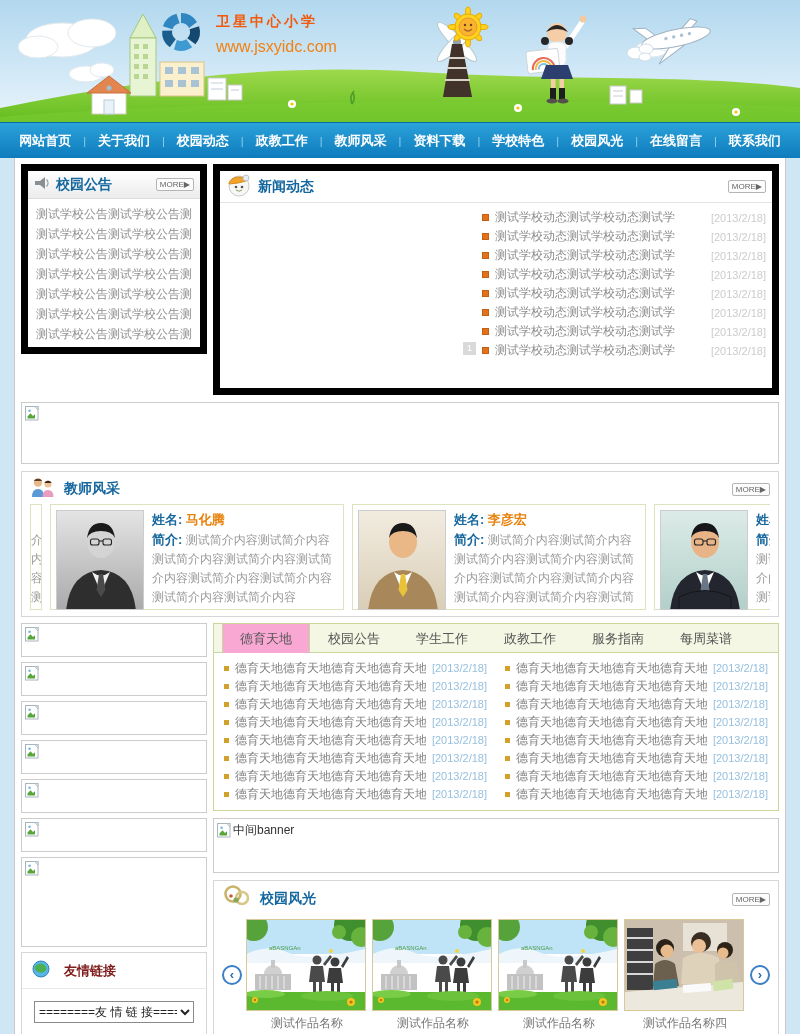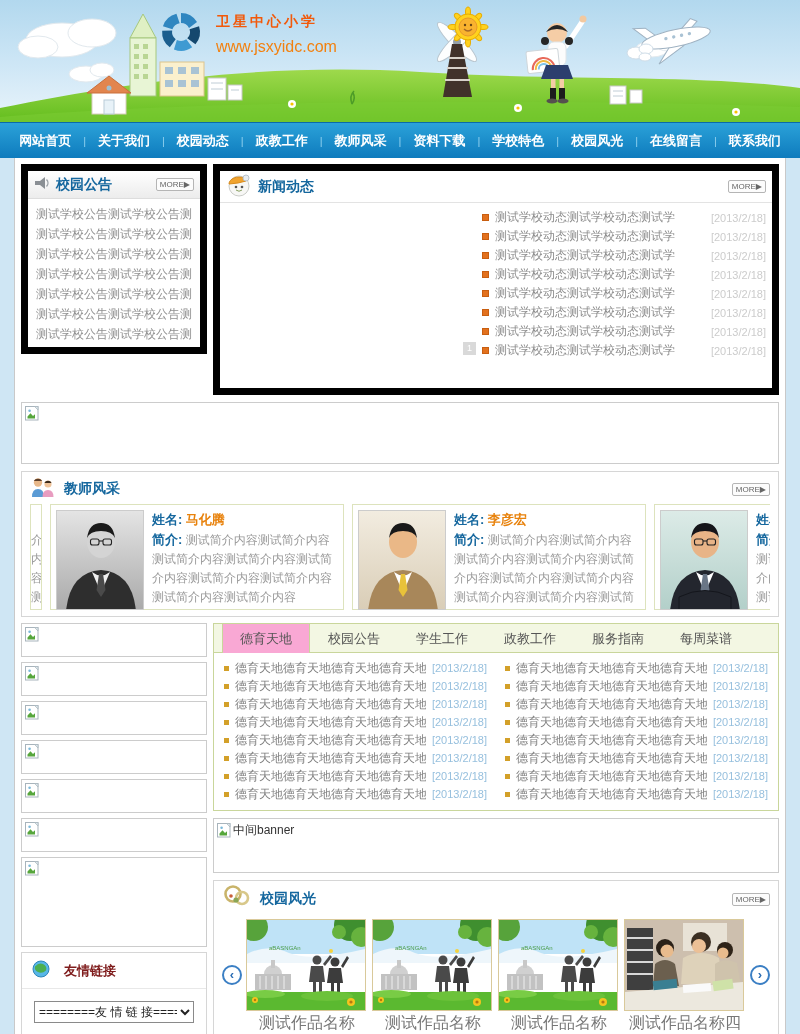--- a/index.html
+++ b/index.html
@@ -88,21 +88,21 @@
   .midbanner .broken-icon { vertical-align:middle; margin-right:1px; }
 
   .gallery { margin-top:7px; border:1px solid #d6d6d6; background:#fff; padding:4px 8px 8px; }
   .g-head { display:flex; align-items:center; gap:8px; height:28px; }
   .g-body { display:flex; align-items:center; margin-top:6px; }
   .g-arrow { width:20px; height:20px; border:2px solid #3b7fc4; border-radius:50%; color:#2a6cb3; font-size:13px;
     font-weight:bold; text-align:center; line-height:16px; cursor:pointer; flex:none; background:#fff; }
   .g-items { flex:1; display:flex; justify-content:space-evenly; }
   .g-item { width:122px; cursor:pointer; }
   .g-img { width:120px; height:92px; border:1px solid #d9c99a; overflow:hidden; }
-  .g-cap { text-align:center; font-size:16px; color:#777; margin-top:5px; line-height:14px; }
+  .g-cap { text-align:center; font-size:12px; color:#777; margin-top:5px; line-height:14px; }
 
   .footer { border-top:2px solid #a9cfe7; margin-top:8px; padding:8px 0 6px; text-align:center;
     font-size:12px; color:#555; }
   .footer div { line-height:18px; }
 
   .broken-icon { display:inline-block; width:15px; height:15px; }
 </style>
 </head>
 <body>
 

